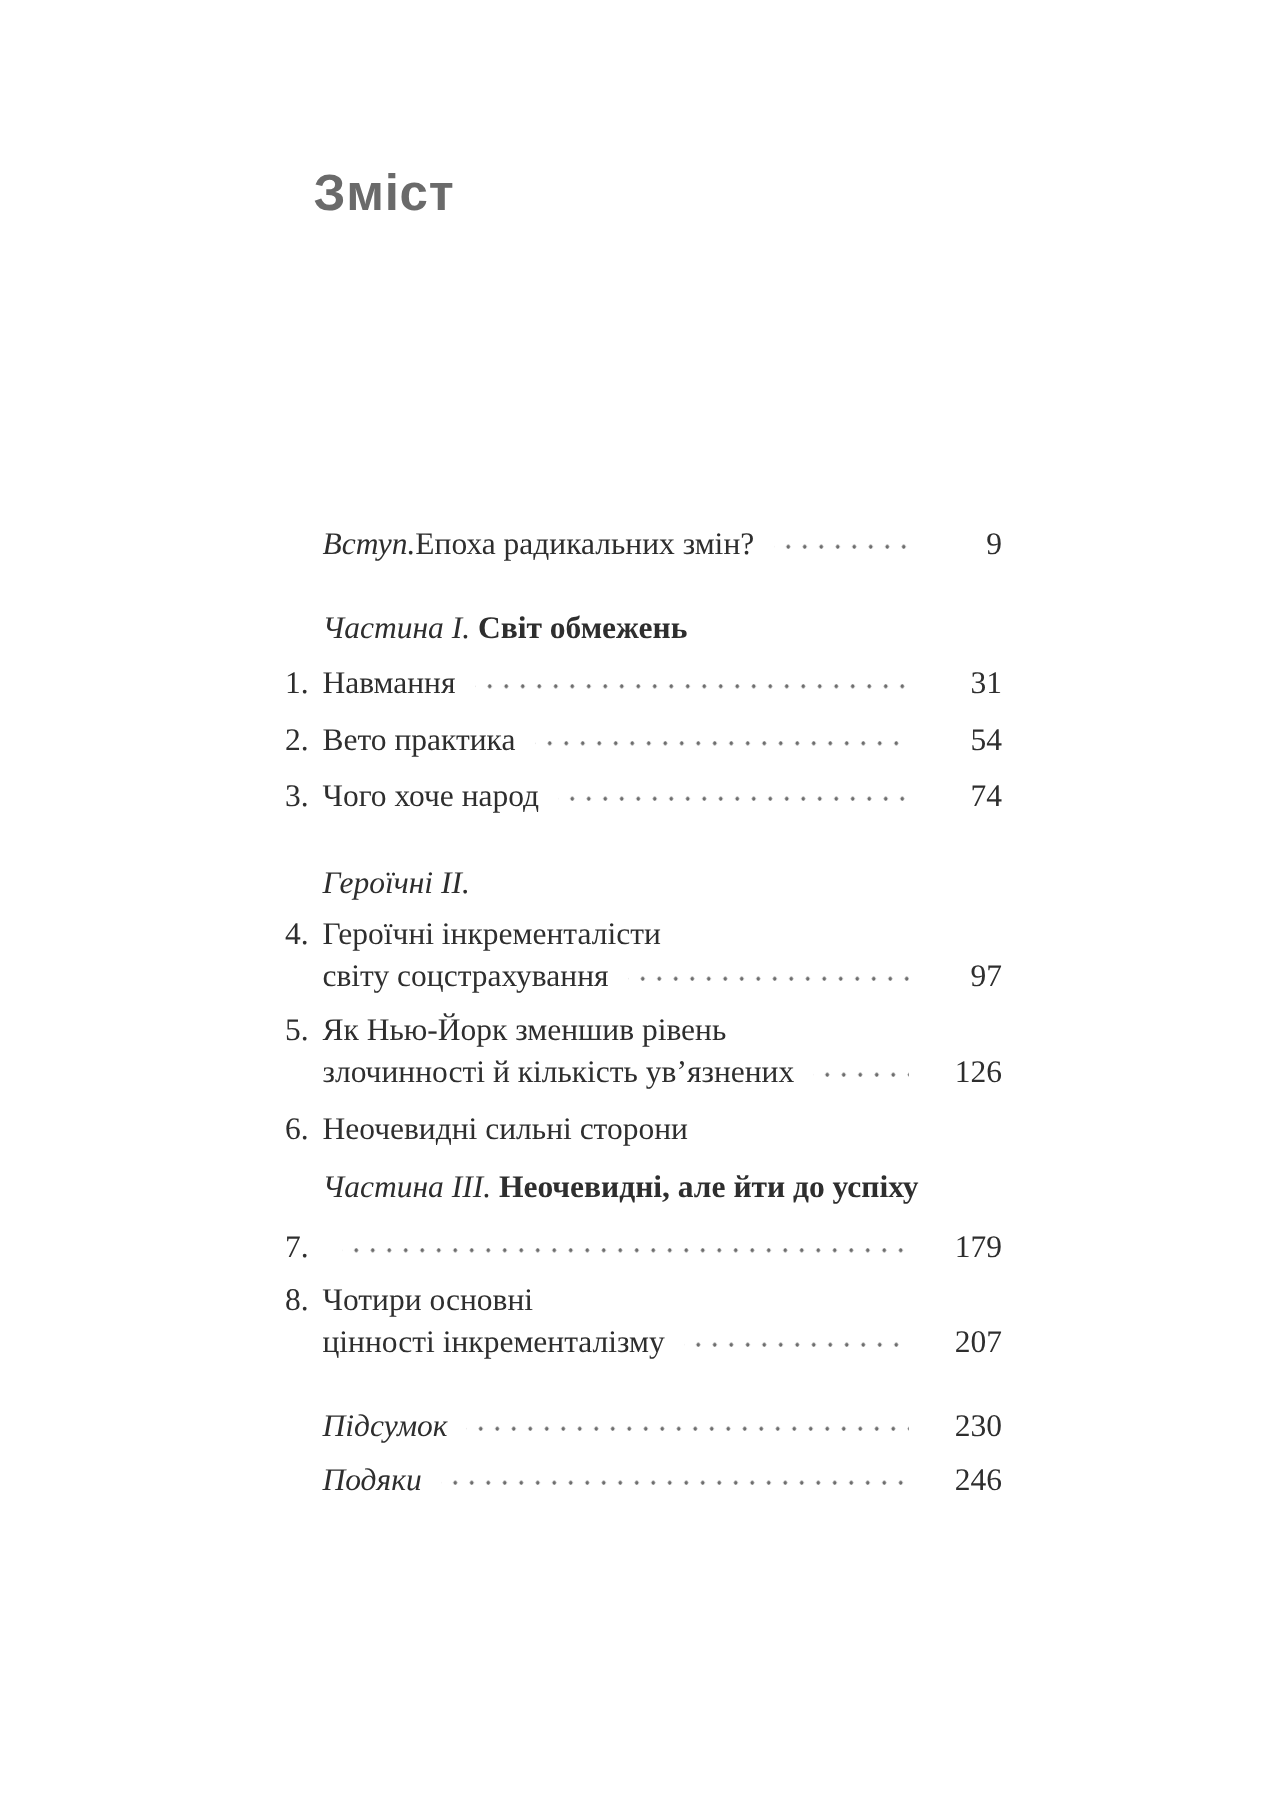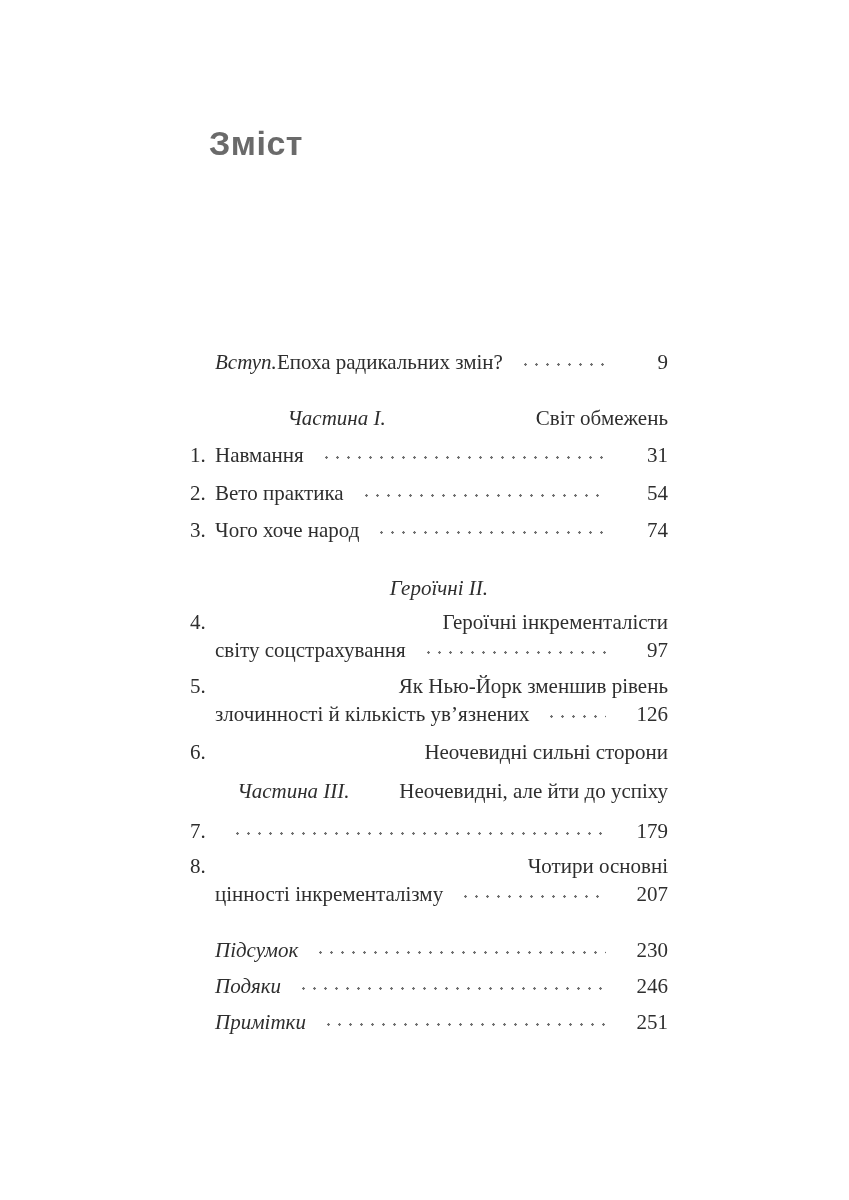--- a/index.html
+++ b/index.html
@@ -13,50 +13,49 @@
     height: 1200px;
     margin: 0 auto;
     background: #ffffff;
     font-family: "Liberation Serif", serif;
     color: #2e2e2e;
     overflow: hidden;
   }
   .page-title {
     position: absolute;
     left: 209px;
-    top: 124px;
+    top: 110px;
     font-family: "Liberation Sans", sans-serif;
     font-weight: 700;
     font-size: 34px;
     line-height: 38px;
     color: #6a6a6a;
     letter-spacing: 0.5px;
   }
   .toc {
     position: absolute;
     left: 190px;
     top: 348px;
     width: 478px;
     font-size: 21px;
   }
   .row { display: block; }
   .line {
     display: flex;
     align-items: baseline;
     line-height: 28px;
     white-space: nowrap;
-    justify-content: space-between;
   }
   .num {
     flex: 0 0 25px;
     width: 25px;
   }
   .label { flex: 0 0 auto; }
   .italic { font-style: italic; }
-  .bold { font-weight: 400; }
+  .bold { font-weight: 700; }
   .leader {
     flex: 1 1 auto;
     align-self: stretch;
     margin-left: 13px;
     margin-right: 16px;
     background-image: radial-gradient(circle, #6e6e6e 1.15px, rgba(0,0,0,0) 1.45px);
     background-size: 11px 3px;
     background-repeat: repeat-x;
     background-position: 4px 15px;
   }
@@ -213,23 +212,15 @@
 
     <div class="row mt-8">
       <div class="line">
         <span class="num"></span>
         <span class="label italic">Подяки</span>
         <span class="leader"></span>
         <span class="pagenum">246</span>
       </div>
     </div>
 
-    <div class="row mt-8">
-      <div class="line">
-        <span class="num"></span>
-        <span class="label italic">Примітки</span>
-        <span class="leader"></span>
-        <span class="pagenum">251</span>
-      </div>
-    </div>
 
   </div>
 </div>
 
 </body></html>

